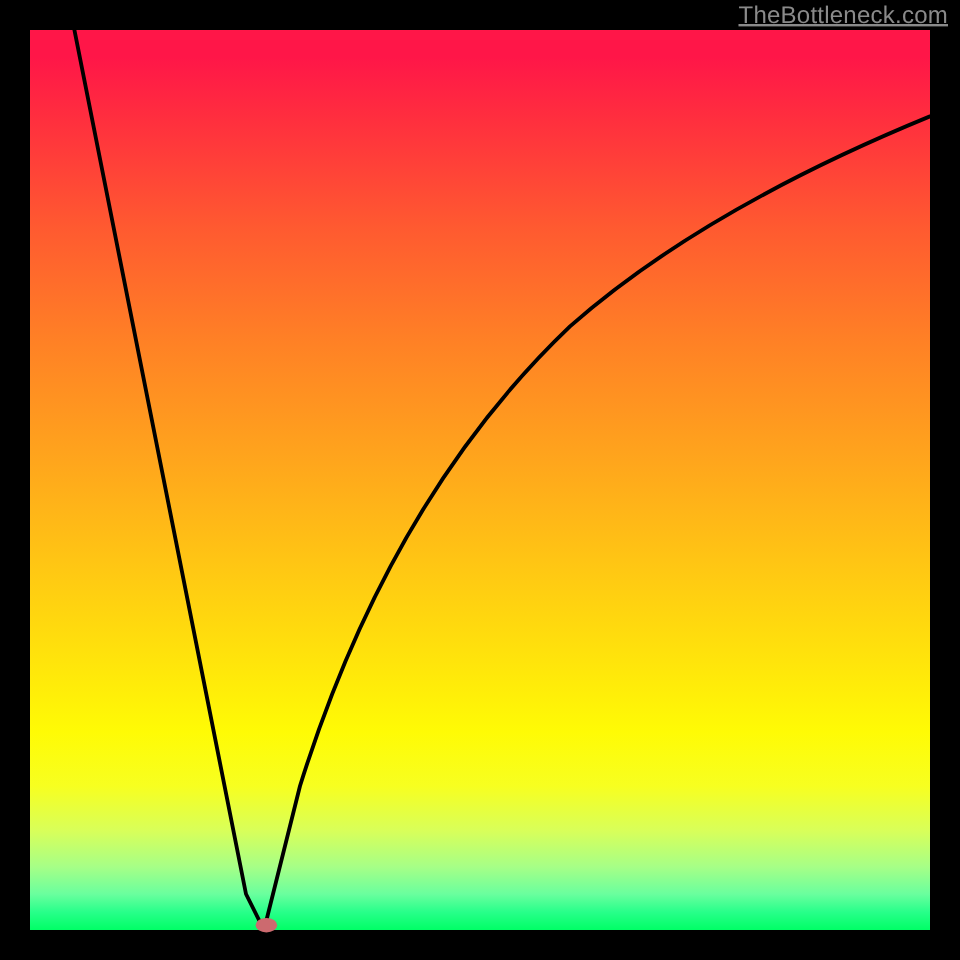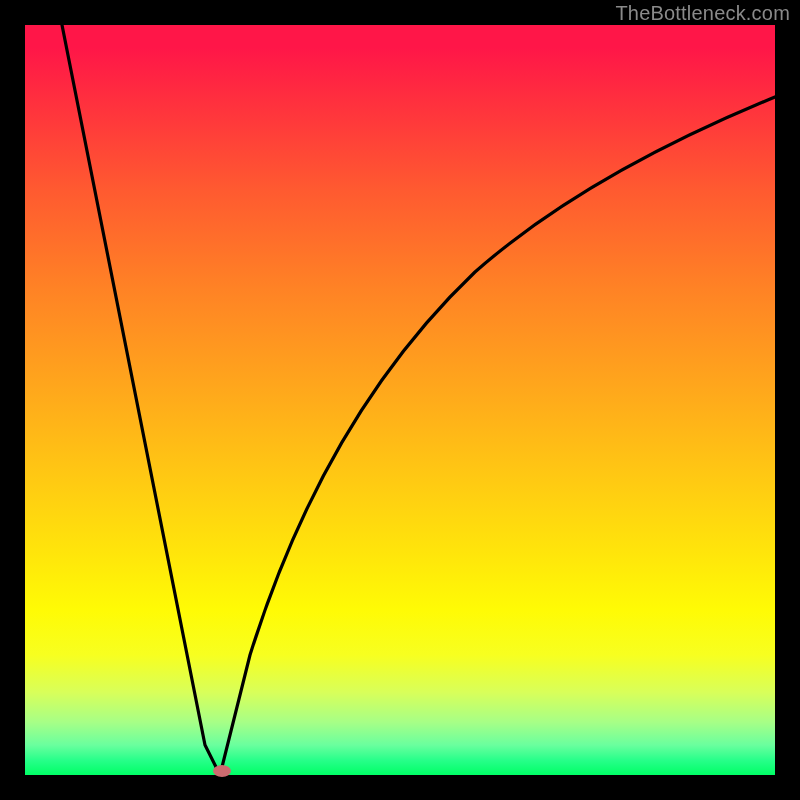--- a/index.html
+++ b/index.html
@@ -45,20 +45,21 @@
   }
   .watermark {
     position: absolute;
     top: 2px;
     right: 10px;
     color: #8a8a8a;
     font-size: 20px;
     font-weight: 400;
     letter-spacing: 0.2px;
     z-index: 5;
+    text-decoration: underline;
   }
   svg.curve {
     position: absolute;
     left: 0;
     top: 0;
     width: 750px;
     height: 750px;
     z-index: 3;
   }
   .marker {

